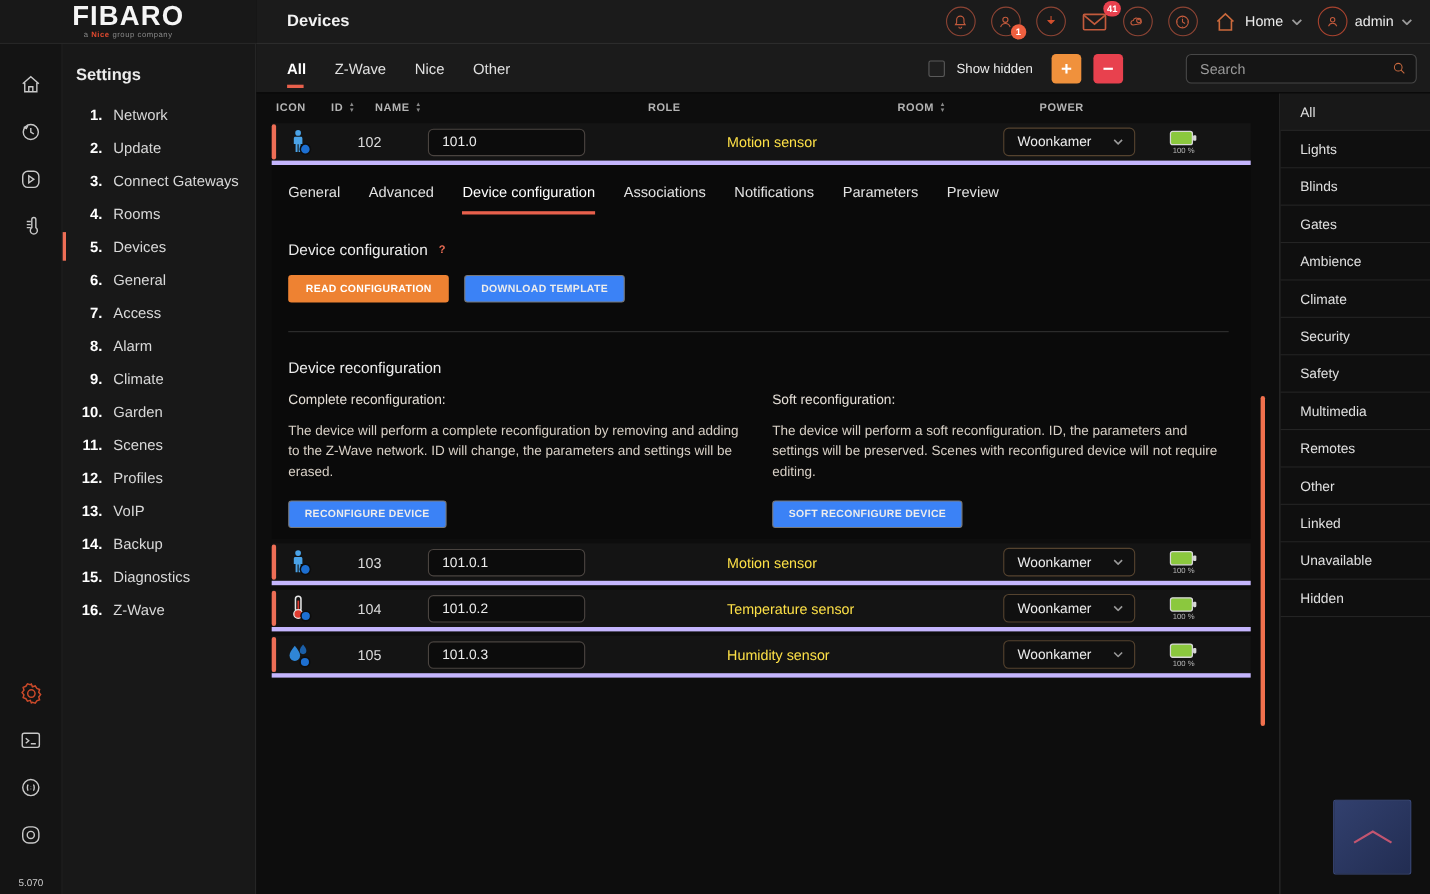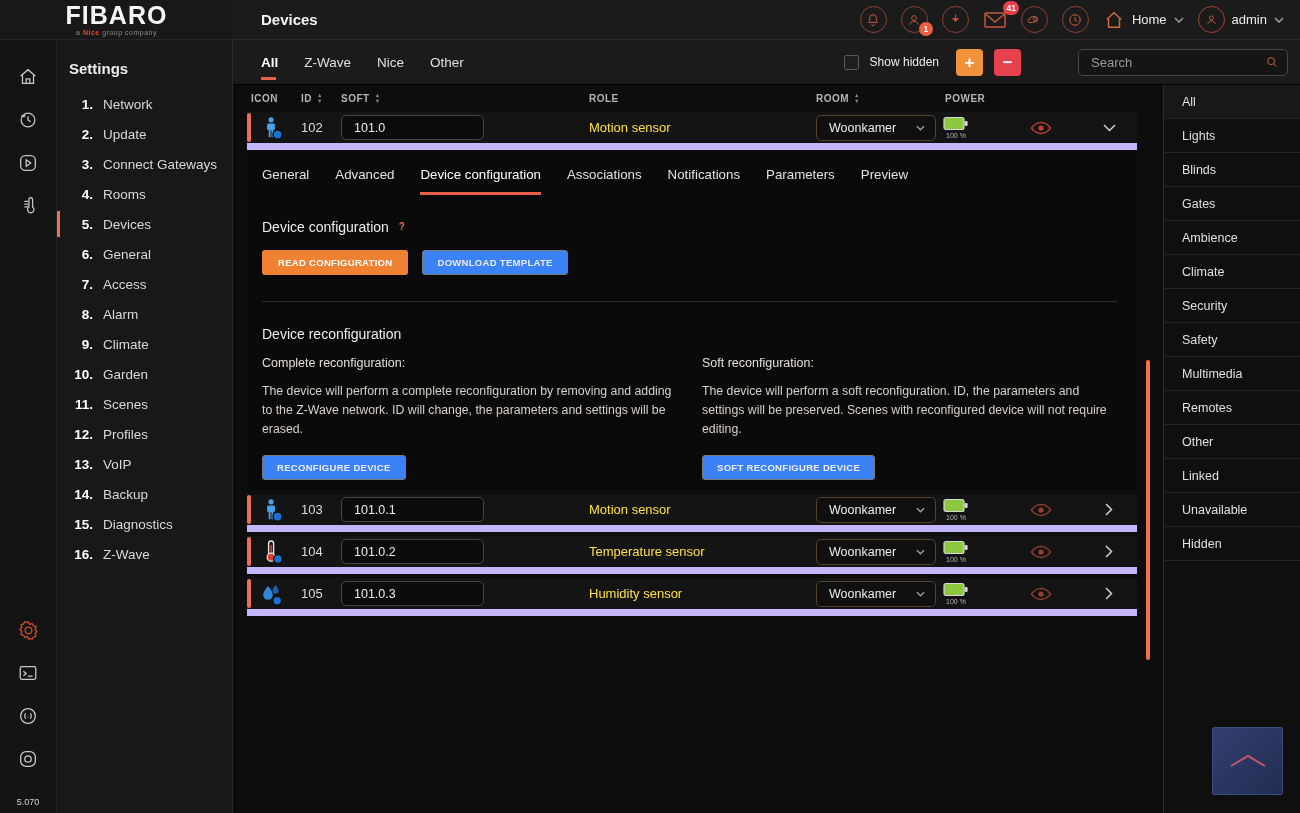--- a/index.html
+++ b/index.html
@@ -69,21 +69,21 @@
   .search-icon { position:absolute; right:9px; top:6px; }
   .search-icon svg { stroke:#c96a3f; fill:none; stroke-width:1.6; }
 
   
   .main { position:absolute; left:233px; top:85px; width:930px; bottom:0; background:#0d0d0d; }
   .tablewrap { margin-left:14px; width:890px; }
   .thead, .trow { display:grid; grid-template-columns:50px 40px 248px 227px 129px 60px 80px 1fr; align-items:center; }
   .thead { height:27px; font-size:10px; font-weight:bold; color:#b4b4b4; letter-spacing:.5px; }
   .thead > div { padding-left:4px; cursor:pointer; display:flex; align-items:center; }
   .sort { display:inline-flex; flex-direction:column; margin-left:5px; color:#8a8a8a; font-size:5.5px; line-height:1; gap:1px; }
-  .trow { height:38px; background:#141414; border-bottom:7px solid #c4b5fd; position:relative; }
+  .trow { height:38px; background:#141414; border-bottom:4px solid #c4b5fd; position:relative;gap:24px; }
   .trow::before { content:""; position:absolute; left:0; top:1px; bottom:1px; width:4px; background:#ee6e56; border-radius:2px; }
   .trow.gap { margin-bottom:4px; }
   .cell-icon { display:flex; justify-content:center; }
   .cell-id { font-size:13px; color:#dcdcdc; padding-left:4px; }
   .name-input { width:143px; height:25px; margin-left:4px; background:#0c0c0c; border:1px solid #4a4440; border-radius:5px;
     color:#ececec; font-size:12.5px; padding:0 12px; outline:none; font-family:"Liberation Sans",sans-serif; }
   .cell-role { font-size:13px; color:#fde047; padding-left:4px; }
   .room-select { width:120px; height:26px; margin-left:4px; background:#101010; border:1px solid #55432f; border-radius:5px;
     display:flex; align-items:center; cursor:pointer; padding:0 10px 0 12px; }
   .room-select .rlabel { font-size:12.5px; color:#ececec; flex:1; }
@@ -347,21 +347,21 @@
           <span>ICON</span>
         </div>
       <div>
           <span>ID</span>
           <span class="sort">
             <span>▲</span>
             <span>▼</span>
           </span>
         </div>
       <div>
-          <span>SOFT</span>
+          <span>NAME</span>
           <span class="sort">
             <span>▲</span>
             <span>▼</span>
           </span>
         </div>
       <div>
           <span>ROLE</span>
         </div>
       <div>
           <span>ROOM</span>

